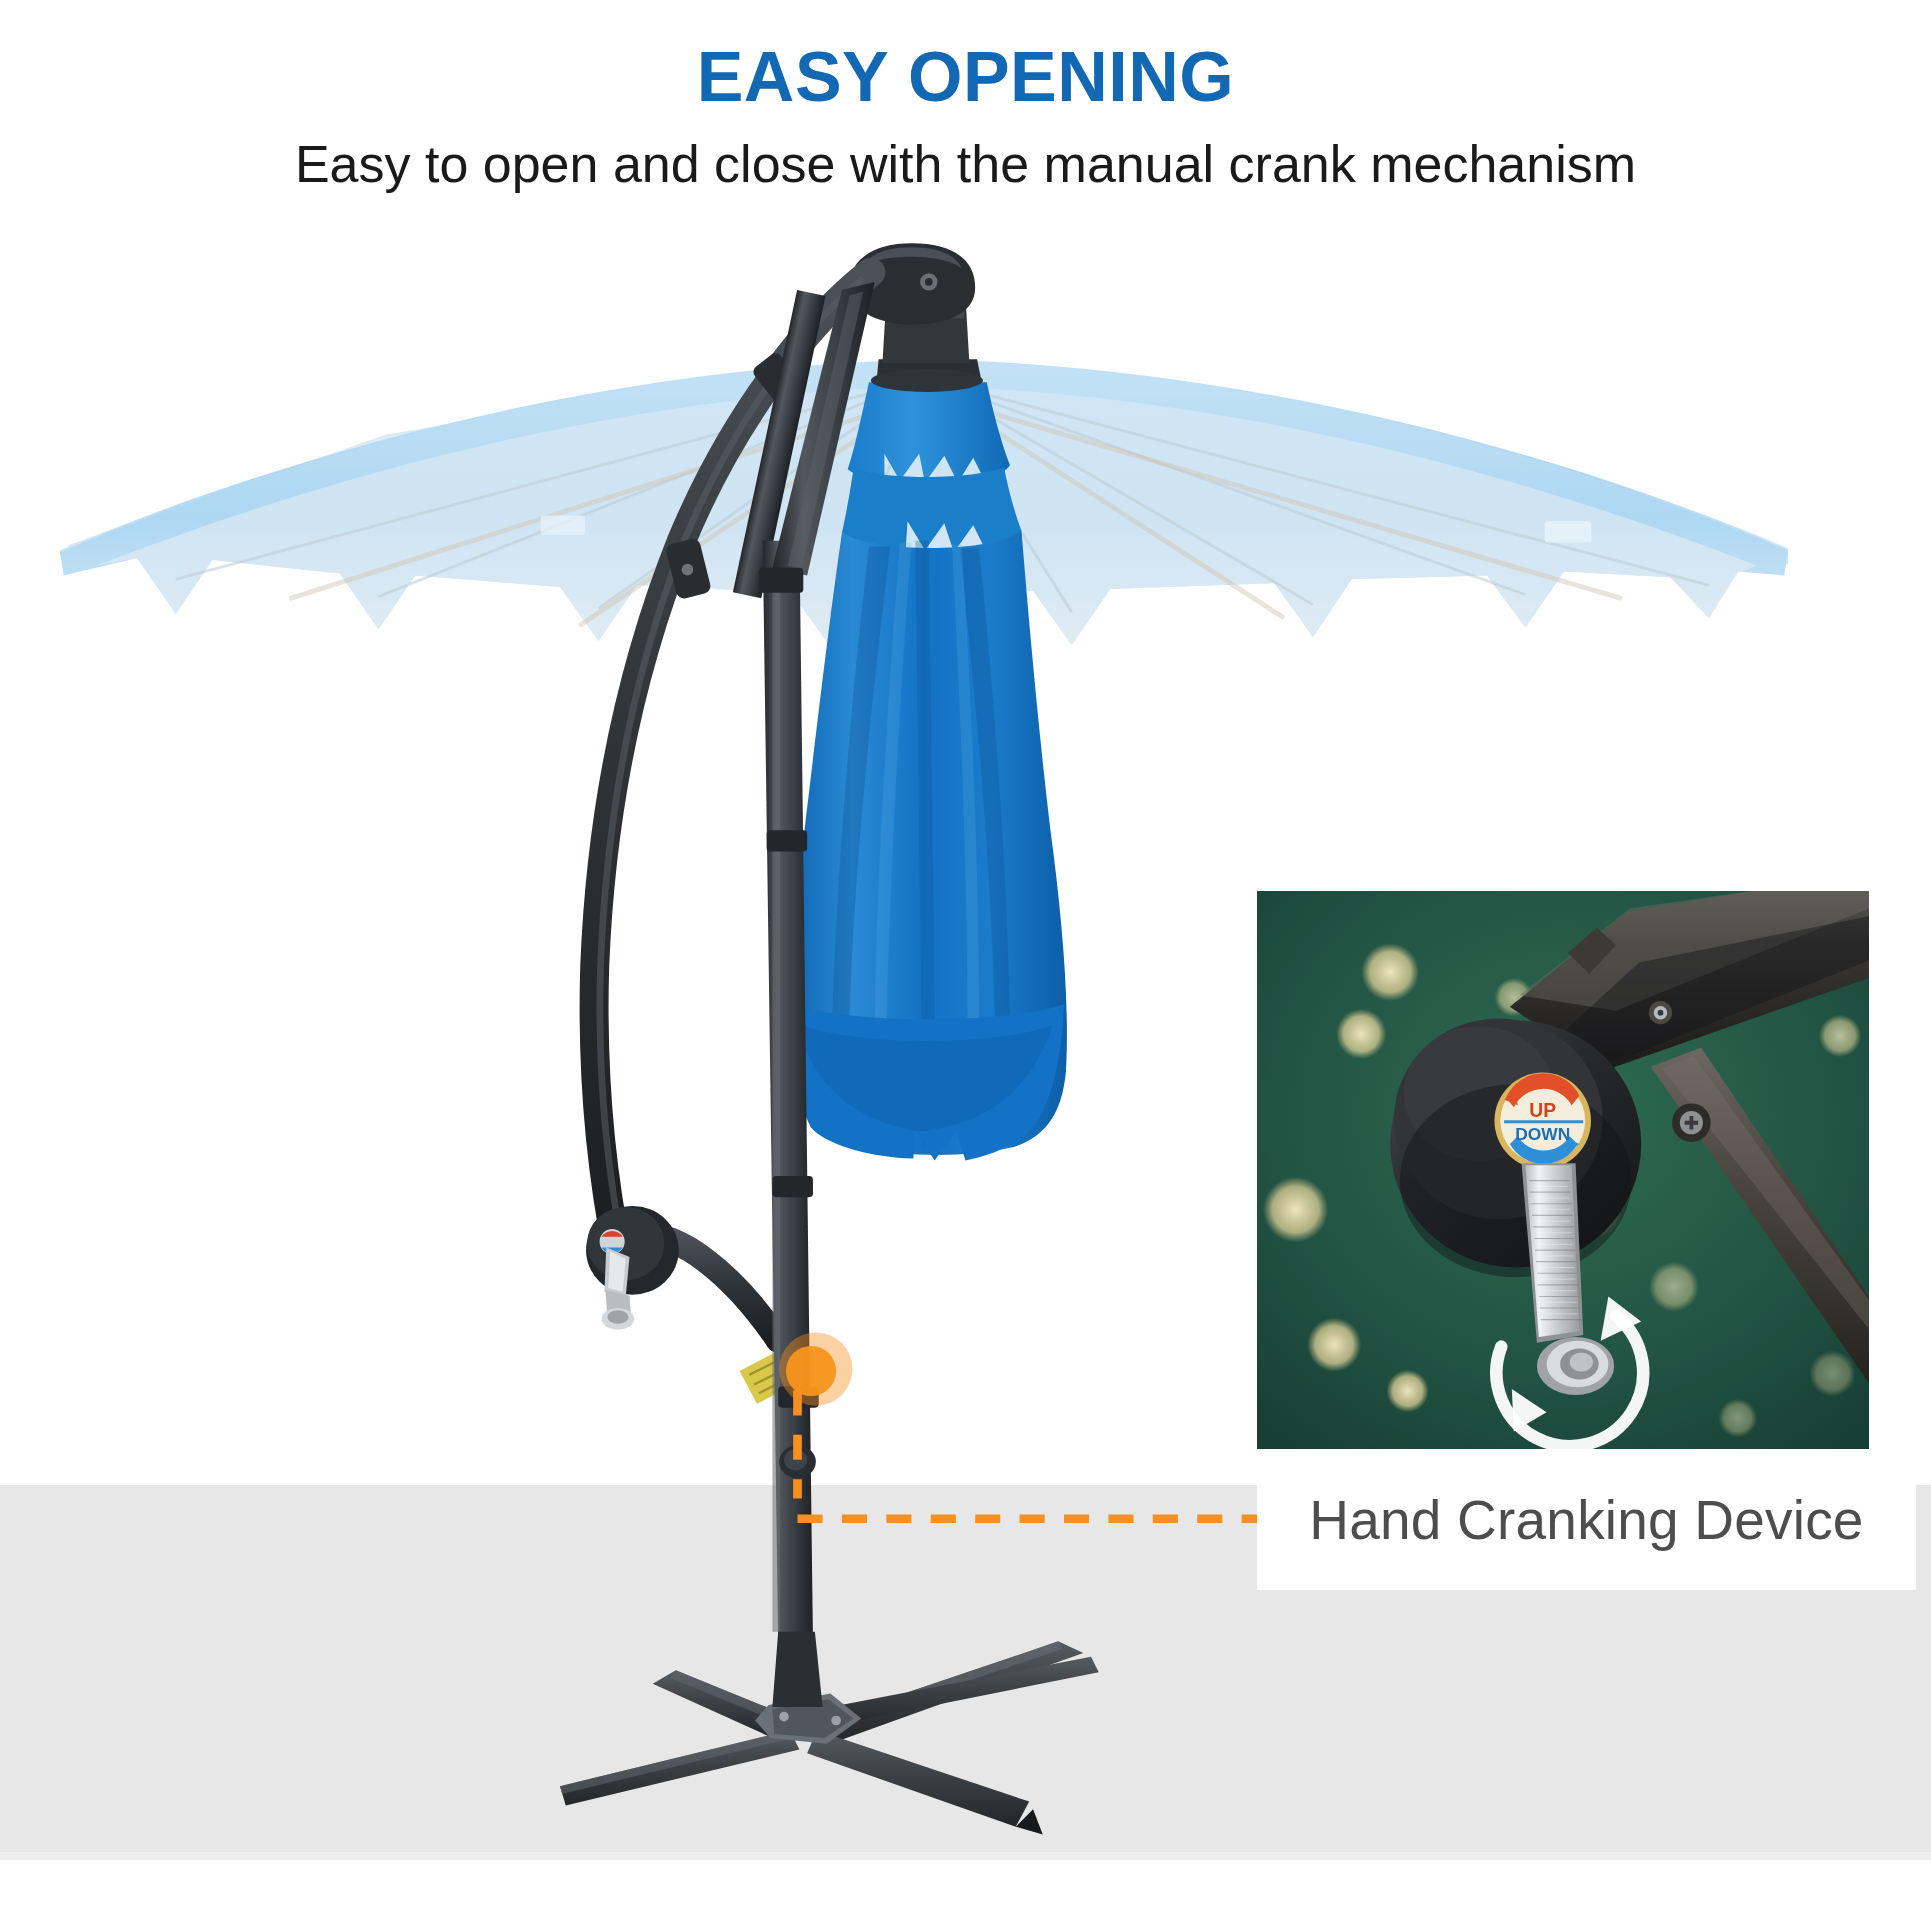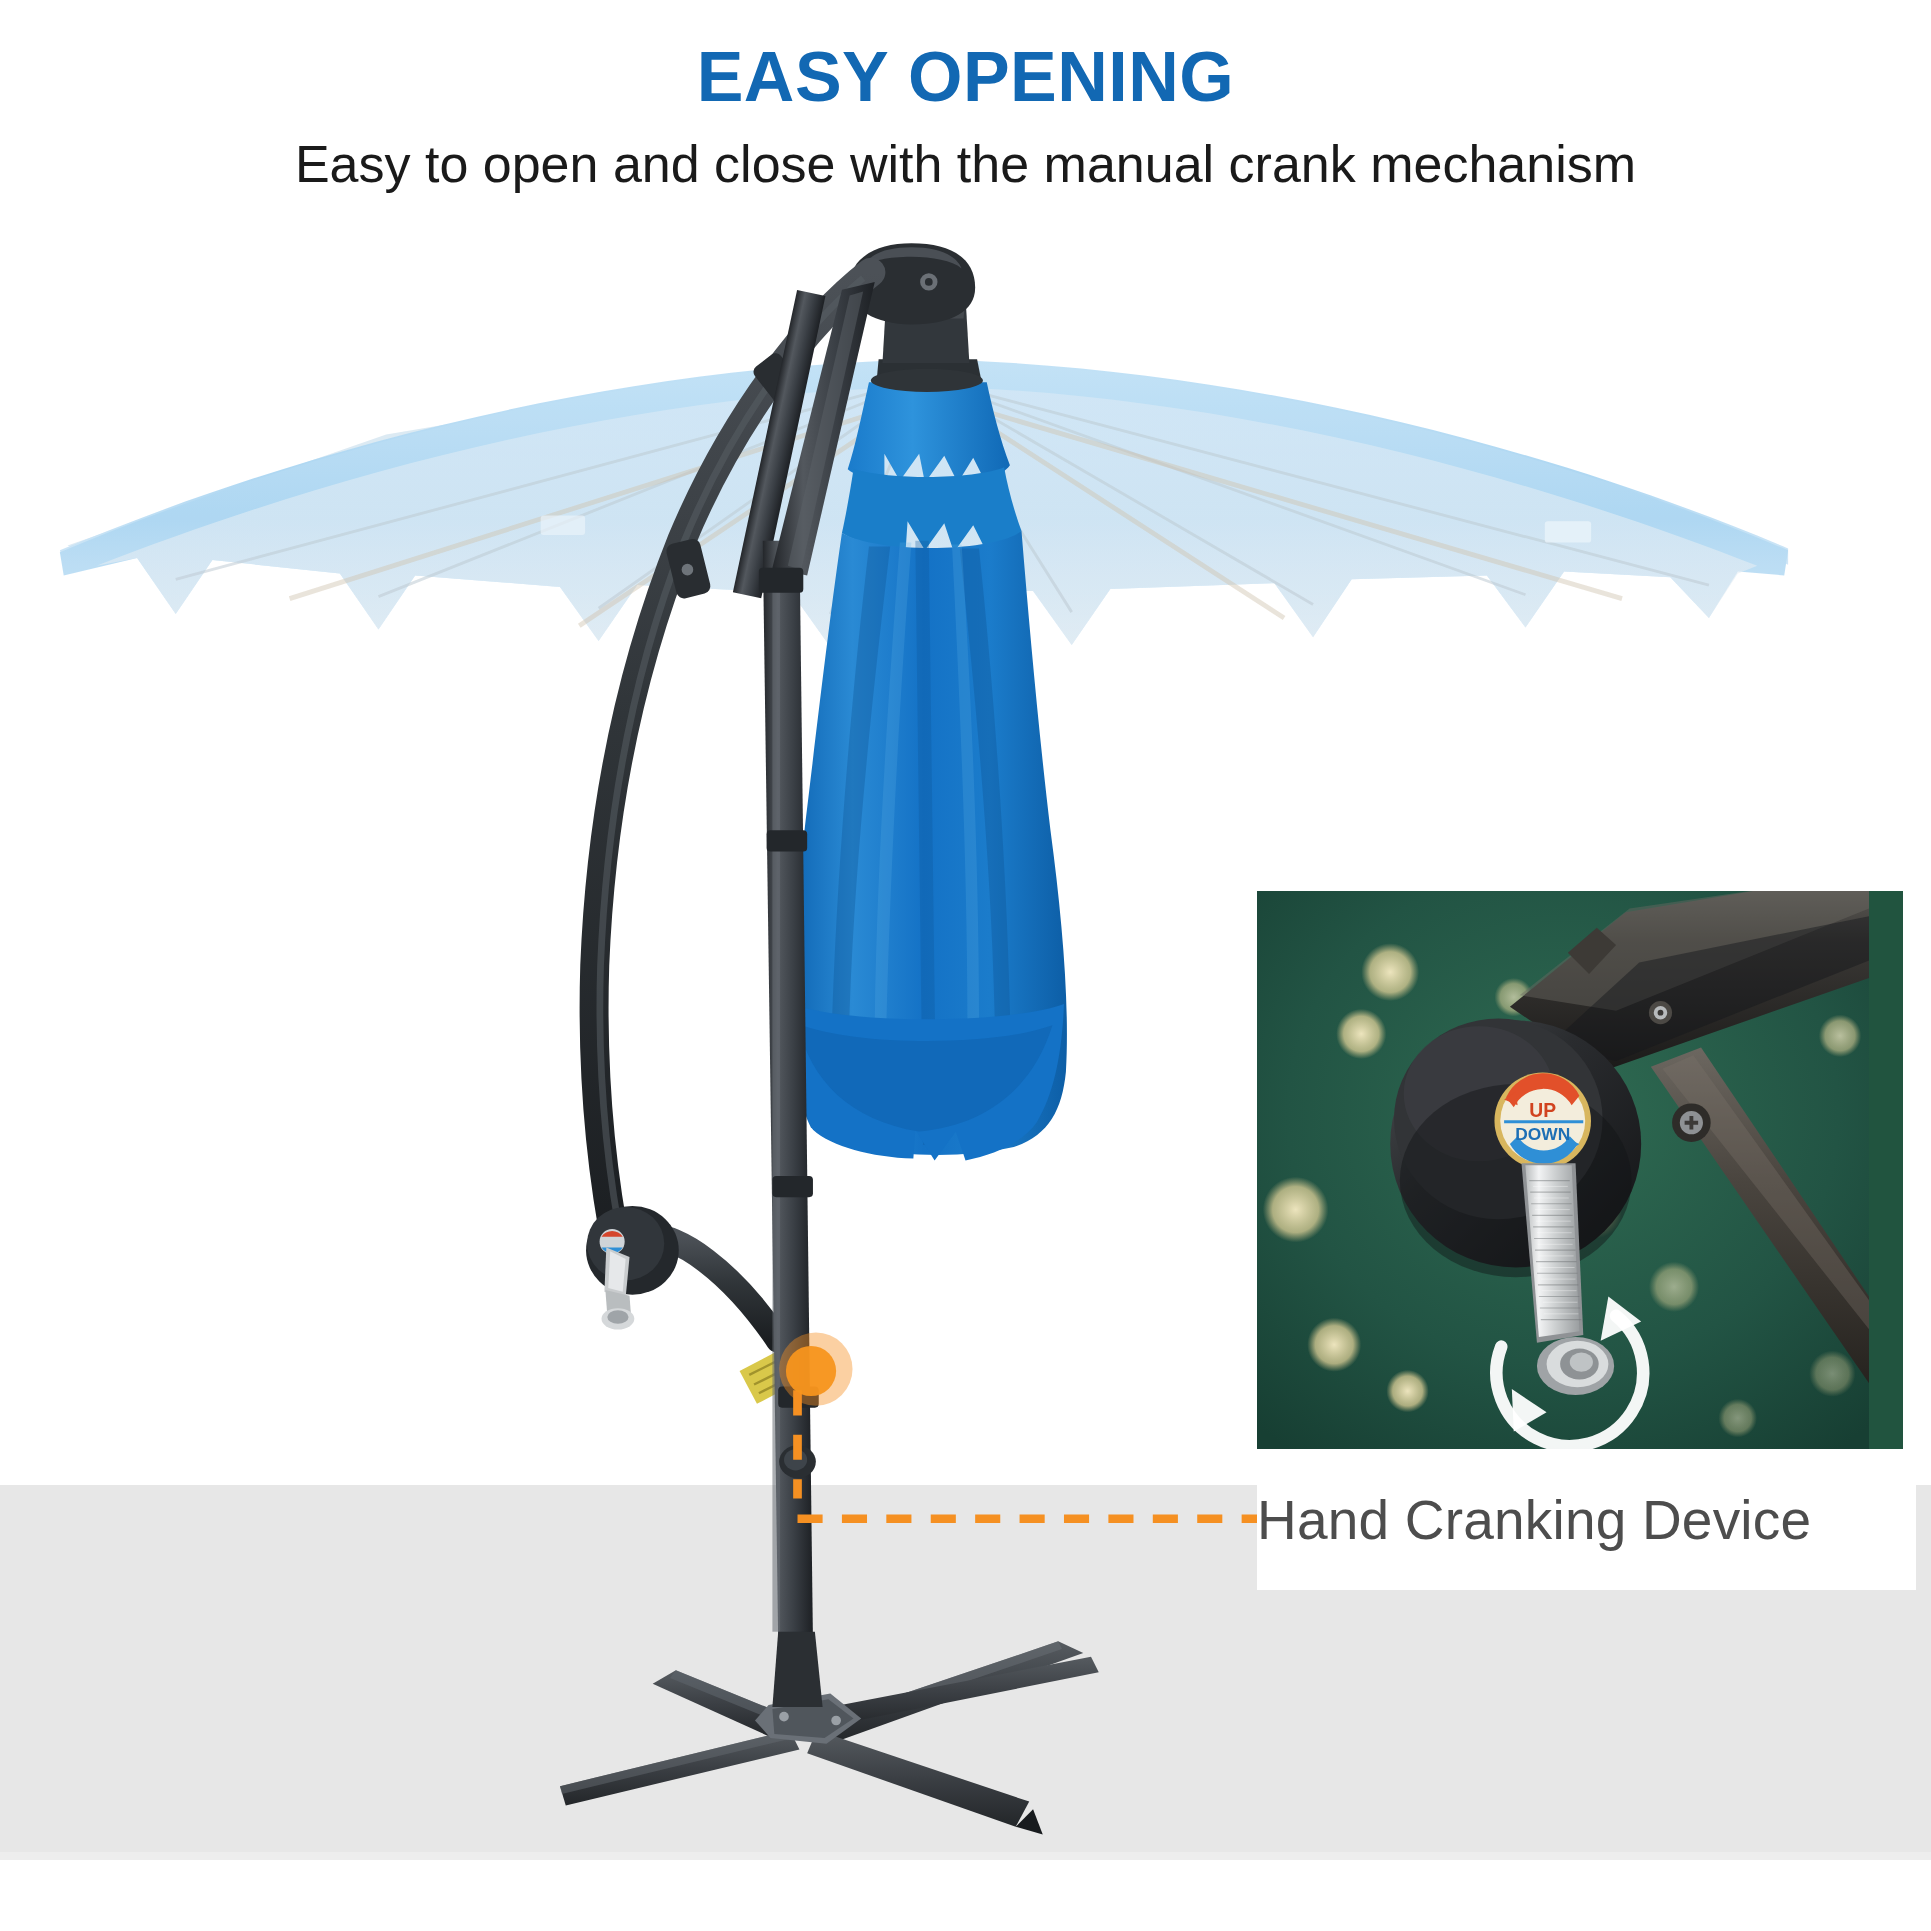--- a/index.html
+++ b/index.html
@@ -71,40 +71,39 @@
 
   
   #inset-panel {
     position: absolute;
     left: 1257px;
     top: 891px;
     width: 612px;
     height: 558px;
     overflow: hidden;
     background: #21543f;
-    padding-left: 34px;
   }
   #inset-photo {
     position: absolute;
     left: 0; top: 0;
     width: 612px; height: 558px;
   }
   #inset-photo svg { display: block; }
 
   
   #label-box {
     position: absolute;
     left: 1257px;
     top: 1449px;
     width: 659px;
     height: 141px;
     background: #ffffff;
     display: flex;
     align-items: center;
-    justify-content: flex-start;
+    justify-content: center;
   }
   #label-text {
     font-size: 55px;
     color: #4d4d4d;
     white-space: nowrap;
     letter-spacing: 0.2px;
   }
 
   
   #leader {

